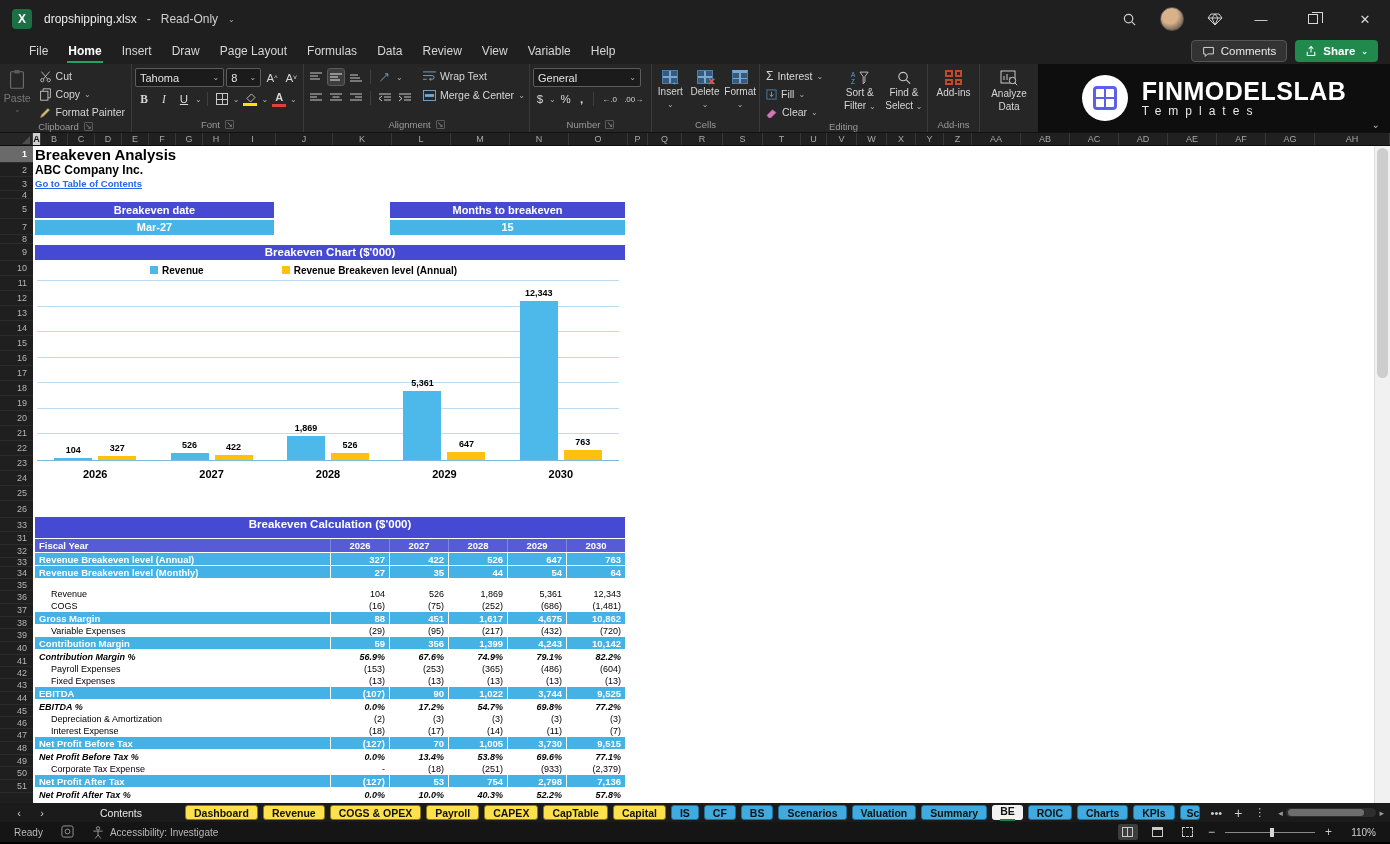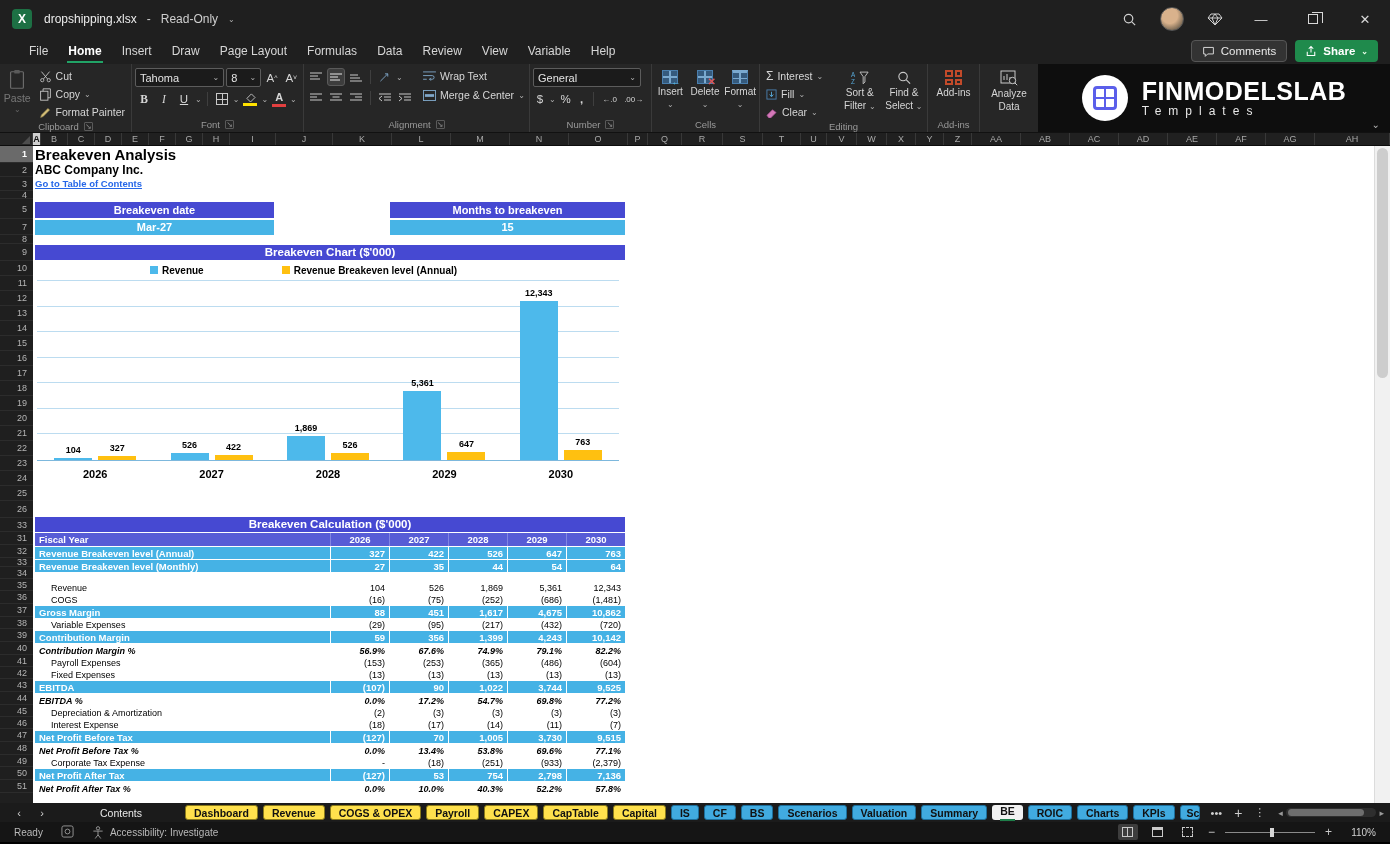--- a/index.html
+++ b/index.html
@@ -87,21 +87,21 @@
   .toclink { font-size:9.5px; font-weight:bold; color:#2667e8; text-decoration:underline; height:14px; line-height:13px; display:block; width:max-content; }
   .blockA { height:53px; }
 
   .kpiblock { height:45px; padding-top:3px; }
   .kpi-row { display:flex; width:590px; }
   .kpi-head { background:#4649d2; color:#fff; font-weight:bold; font-size:11px; text-align:center; height:16px; line-height:16px; }
   .kpi-val { background:#47b4e6; color:#fff; font-weight:bold; font-size:11px; text-align:center; height:15px; line-height:15px; }
   .kd { width:239px; } .kgap { width:116px; } .km { width:235px; }
   .kpi-row + .kpi-row { margin-top:2px; }
 
-  .banner { width:590px; height:15px; margin:1px 0; background:#4649d2; color:#fff; font-weight:bold; font-size:11.5px; text-align:center; line-height:15px; }
+  .banner { width:590px; height:21px; margin:1px 0; background:#4649d2; color:#fff; font-weight:bold; font-size:11.5px; text-align:center; line-height:15px; }
 
   .chartblock { width:590px; height:240px; position:relative; }
   .legend { height:18px; display:flex; align-items:center; padding-left:115px; gap:78px; font-size:10px; font-weight:bold; }
   .lgitem { display:flex; align-items:center; }
   .lgsq { width:8px; height:8px; margin-right:4px; }
   .plot { position:relative; height:180px; margin:2px 6px 0 2px; border-bottom:1px solid #7db8dd; }
   .gridline { position:absolute; left:0; right:0; height:1px; background:#bcdcf0; }
   .groups { position:absolute; inset:0; display:flex; }
   .bgroup { flex:1; display:flex; align-items:flex-end; justify-content:center; gap:6px; }
   .bar { width:38px; position:relative; }

